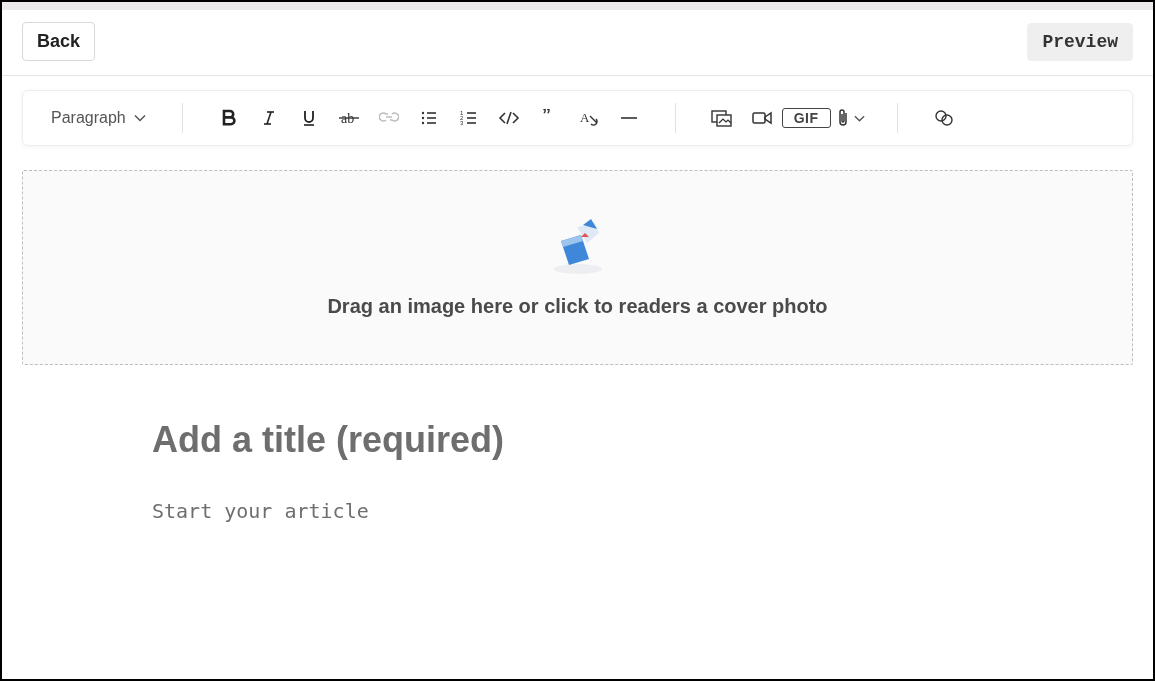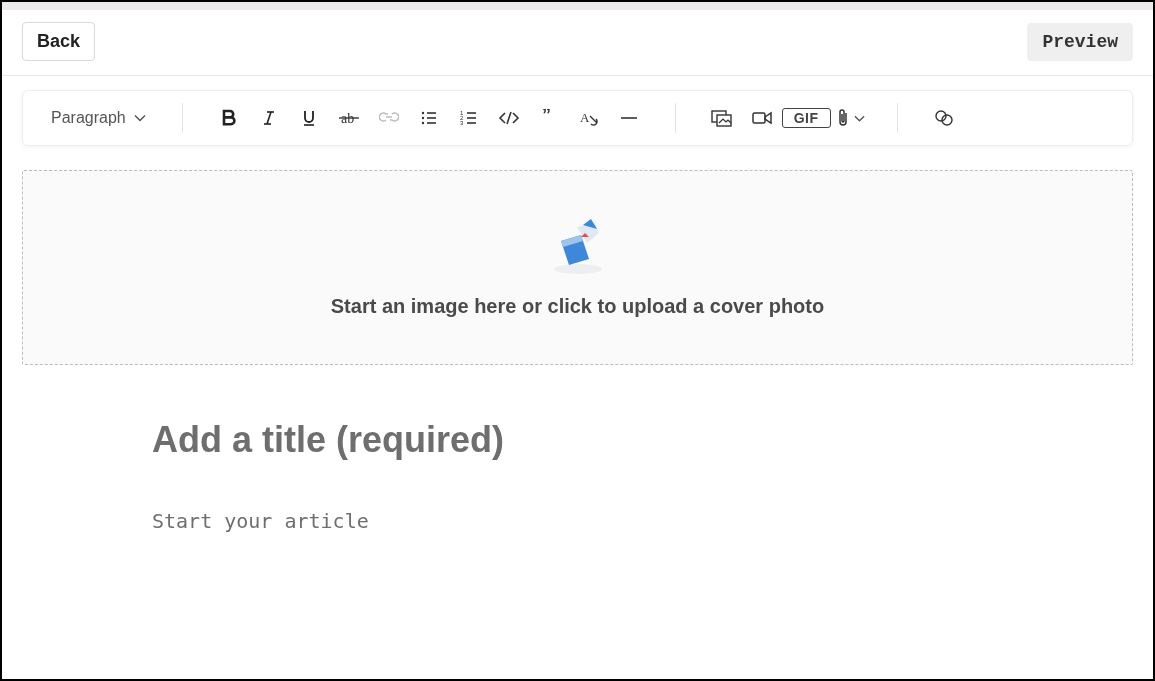--- a/index.html
+++ b/index.html
@@ -20,21 +20,21 @@
   .para-select .chev { width: 12px; height: 12px; }
   .disabled { color: #bdbdbd; }
   .dropzone-wrap { padding: 24px 20px 0 20px; }
   .dropzone { border: 1px dashed #bdbdbd; background: #fafafa; border-radius: 2px; padding: 40px 20px 46px 20px; display: flex; flex-direction: column; align-items: center; gap: 14px; cursor: pointer; }
   .dz-illust { width: 70px; height: 70px; }
   .dz-title { font-size: 20px; font-weight: 700; color: #4a4a4a; text-align: center; }
   .dz-sub { font-size: 15px; color: #7a7a7a; text-align: center; }
   .editor-body { padding: 54px 0 0 150px; }
   .title-input { font-size: 36px; font-weight: 600; color: #ec4899; border: none; outline: none; width: 800px; background: transparent; }
   .title-input::placeholder { color: #6e6e6e; }
-  .body-input { margin-top: 48px; font-size: 20px; color: #6e6e6e; border: none; outline: none; width: 800px; background: transparent; resize: none; }
+  .body-input { margin-top: 38px; font-size: 20px; color: #6e6e6e; border: none; outline: none; width: 800px; background: transparent; resize: none; }
   .body-input::placeholder { color: #6e6e6e; }
   .gif-box { font-size: 14px; font-weight: 700; border: 1.6px solid #444; border-radius: 3px; padding: 1px 11px; letter-spacing: 0.5px; }
 </style>
 </head>
 <body>
 
 <div class="frame">
   <div class="topstripe"></div>
 
   <div class="header">
@@ -173,21 +173,21 @@
   <div class="dropzone-wrap">
     <div class="dropzone">
       <svg class="dz-illust" viewBox="0 0 70 70">
         <ellipse cx="35" cy="58" rx="24" ry="5" fill="#eceef1"></ellipse>
         <path d="M18 30 L38 24 L46 48 L26 54 Z" fill="#3f87d9"></path>
         <path d="M18 30 L38 24 L40 30 L20 36 Z" fill="#9cc4ec"></path>
         <path d="M34 16 L52 12 L56 22 L44 32 Z" fill="#dfe9f5"></path>
         <path d="M40 14 L48 8 L54 18" fill="#3f87d9"></path>
         <polygon points="42,22 46,26 38,26" fill="#e0524f"></polygon>
       </svg>
-      <div class="dz-title">Start an image here or click to upload a cover photo</div>
+      <div class="dz-title">Drag an image here or click to readers a cover photo</div>
     </div>
   </div>
 
   <div class="editor-body">
     <input class="title-input" type="text" placeholder="Add a title (required)" style="">
     <textarea class="body-input" rows="2" placeholder="Start your article" style=""></textarea>
   </div>
 
 </div>
 

